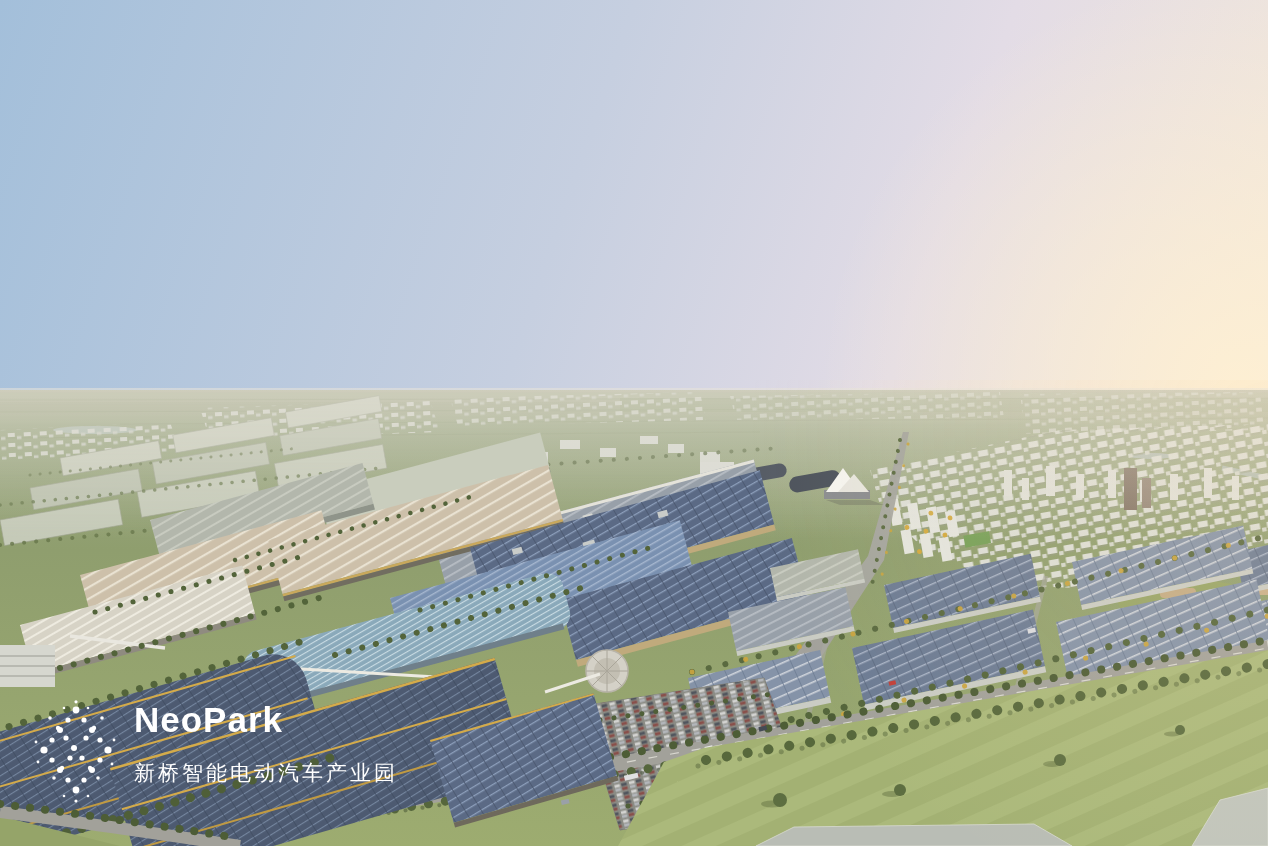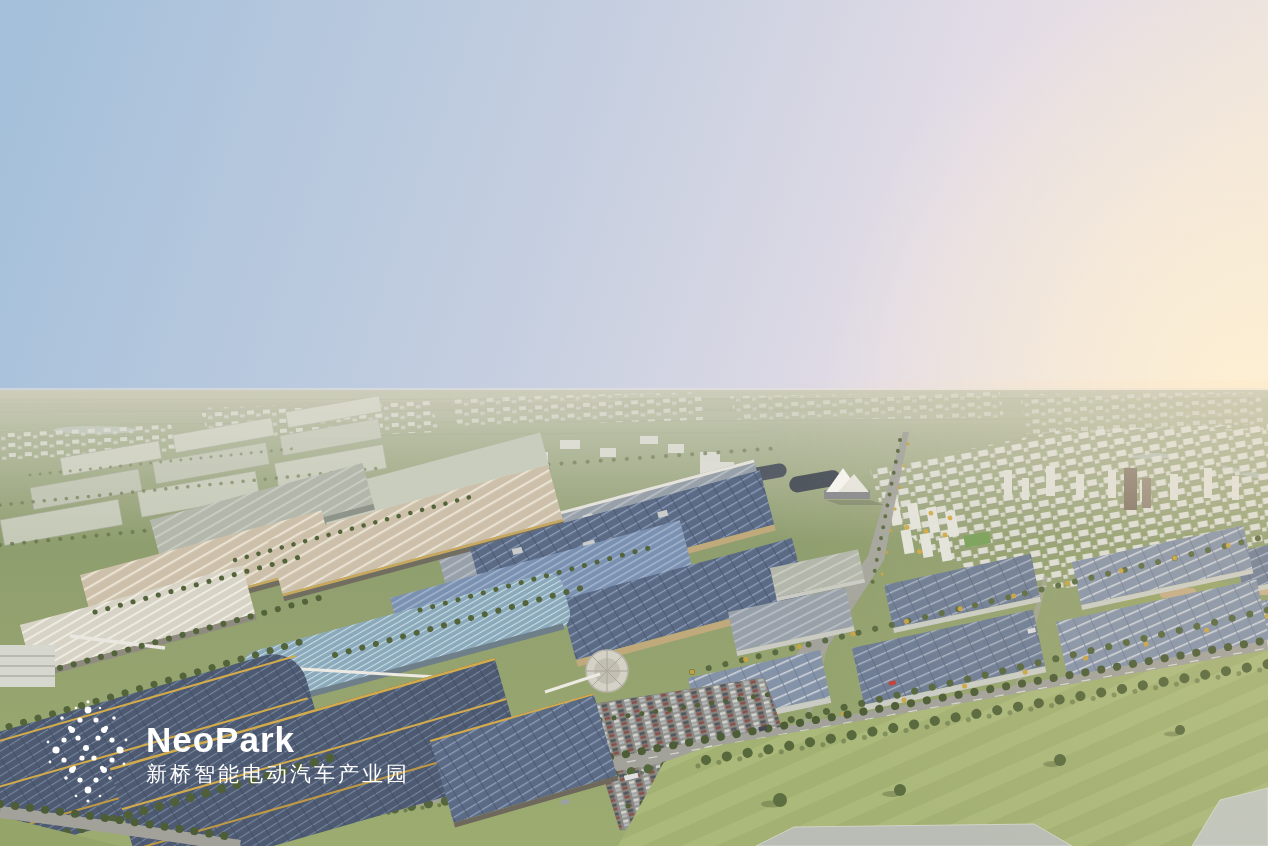--- a/index.html
+++ b/index.html
@@ -3,30 +3,30 @@
 <meta charset="utf-8">
 <title>NeoPark 新桥智能电动汽车产业园 — aerial rendering</title>
 <style>
   html,body{margin:0;padding:0;background:#222;}
   .stage{
     position:relative;width:1268px;height:846px;overflow:hidden;
     font-family:"Liberation Sans",sans-serif;
   }
   .scene{position:absolute;inset:0;display:block;}
   .logo{
-    position:absolute;left:46px;top:700px;display:flex;align-items:center;
+    position:absolute;left:34px;top:700px;display:flex;align-items:flex-start;
     color:#ffffff;user-select:none;
   }
   .logo-icon{width:84px;height:104px;flex:0 0 auto;}
   .logo-text{margin-left:16px;padding-top:2px;}
   .logo-brand{
     font-size:35px;line-height:1;font-weight:600;letter-spacing:1px;color:#ffffff;
   }
   .logo-tagline{
-    font-size:21px;line-height:1;font-weight:400;letter-spacing:3px;margin-top:6px;color:#ffffff;
+    font-size:21px;line-height:1;font-weight:400;letter-spacing:3px;margin-top:25px;color:#ffffff;
   }
 </style>
 </head>
 <body>
 
 <div class="stage">
 <svg class="scene" viewBox="0 0 1268 846" width="1268" height="846" xmlns="http://www.w3.org/2000/svg">
   <defs>
     <linearGradient id="skyGrad" gradientUnits="userSpaceOnUse" x1="0" y1="0" x2="1268" y2="430">
       <stop offset="0" stop-color="#a3bfda"></stop>

